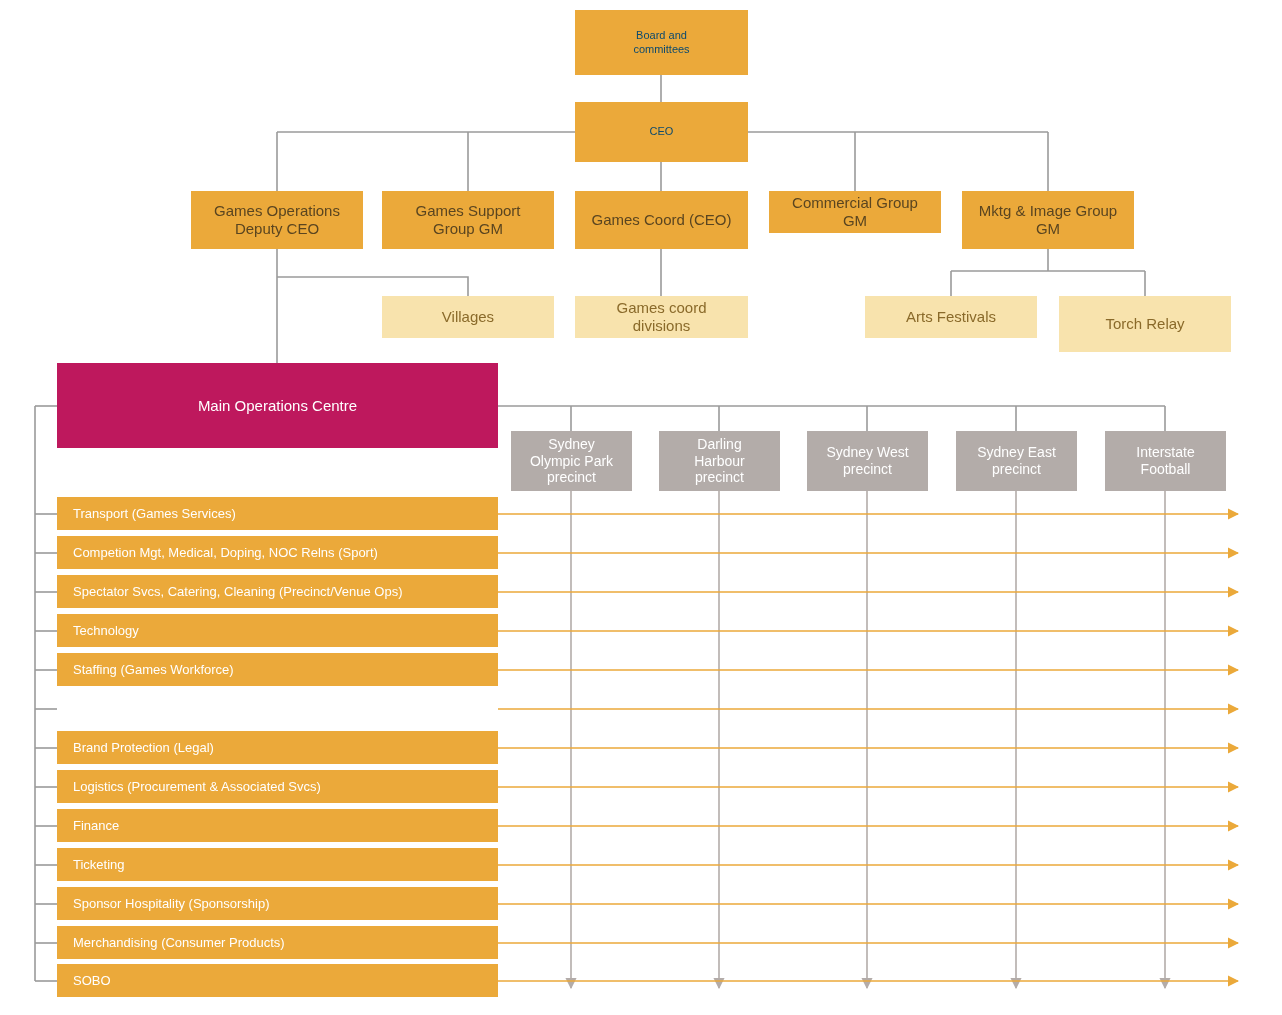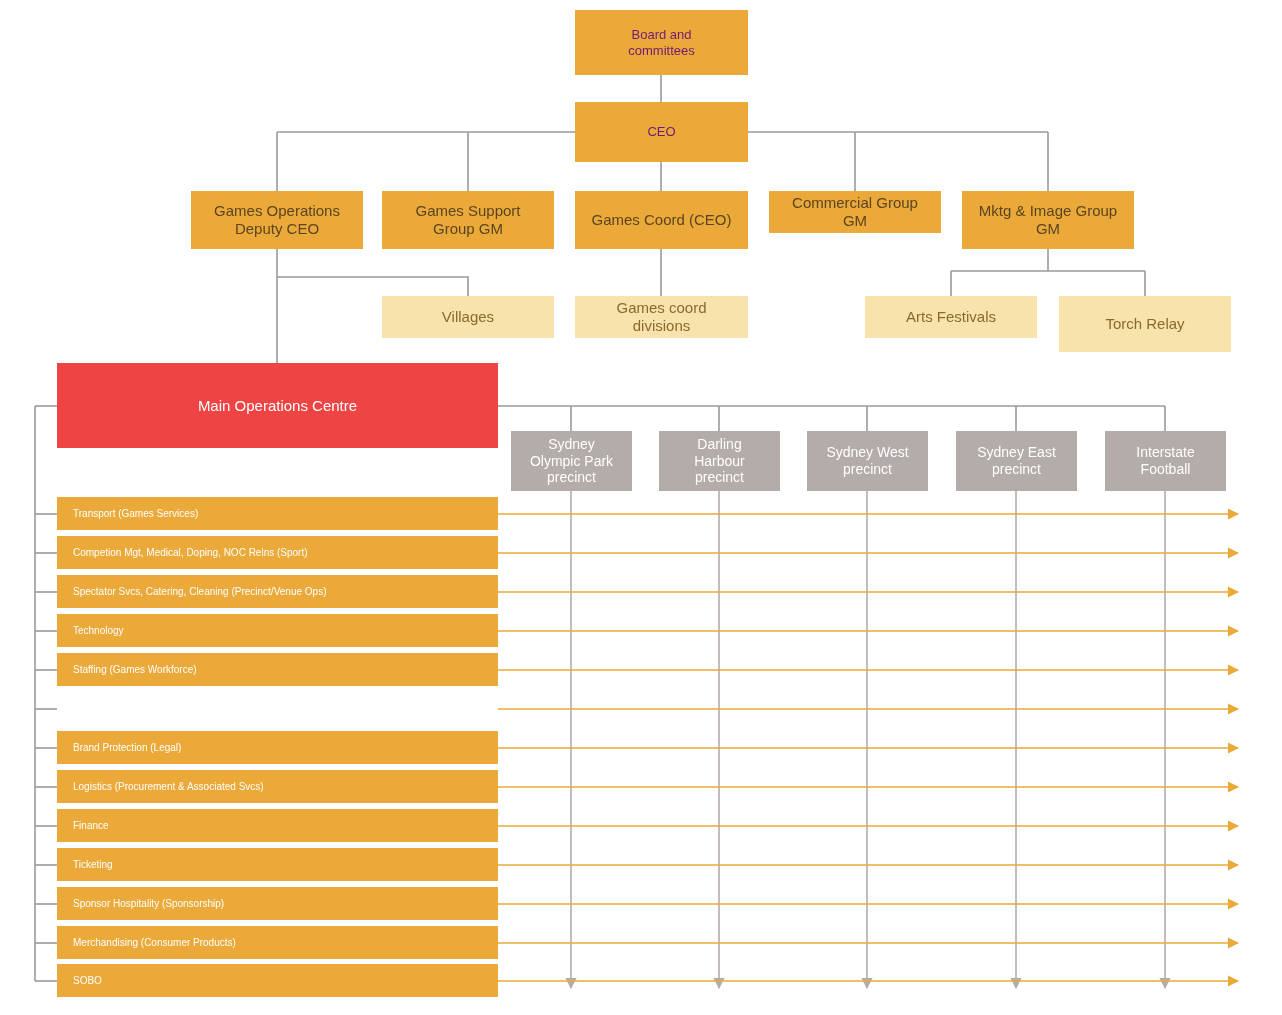--- a/index.html
+++ b/index.html
@@ -31,48 +31,48 @@
     box-sizing: border-box;
     display: flex;
     align-items: center;
     justify-content: center;
     text-align: center;
     line-height: 1.2;
     z-index: 5;
   }
   .node-primary {
     background: #eba93a;
-    color: #701a75;
-    font-size: 13px;
+    color: #0c4a6e;
+    font-size: 11px;
   }
   .node-dark-text {
     background: #eba93a;
     color: #5a4520;
     font-size: 15px;
   }
   .node-light {
     background: #f8e3ad;
     color: #8a6a2a;
     font-size: 15px;
   }
   .node-grey {
     background: #b3aca9;
     color: #ffffff;
     font-size: 14px;
   }
   .node-row {
     background: #eba93a;
     color: #ffffff;
-    font-size: 10px;
+    font-size: 13px;
     justify-content: flex-start;
     padding-left: 16px;
     text-align: left;
   }
   .node-moc {
-    background: #ef4444;
+    background: #be185d;
     color: #ffffff;
     font-size: 15px;
   }
   .node-title-2line {
     white-space: pre-line;
   }
 </style>
 </head>
 <body>
 

